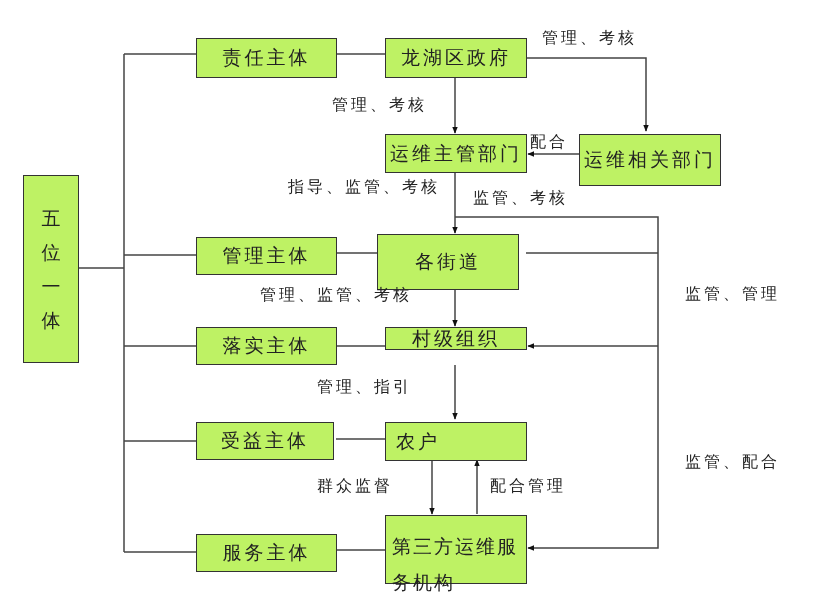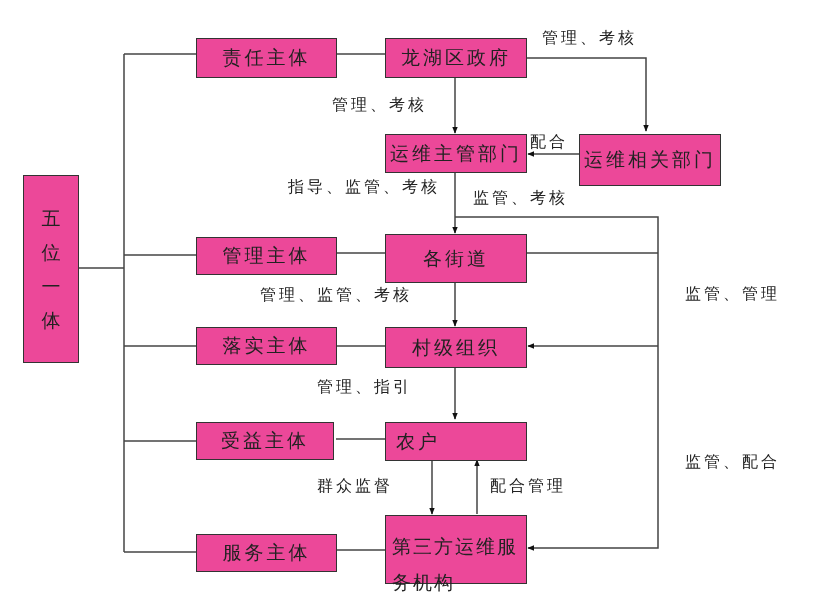--- a/index.html
+++ b/index.html
@@ -1,19 +1,19 @@
 <!DOCTYPE html>
 <html><head>
   <meta charset="utf-8">
   <style>
     html, body { margin: 0; padding: 0; background: #ffffff; }
     body { width: 834px; height: 601px; position: relative; overflow: hidden;
            font-family: "DejaVu Serif", "Liberation Serif", serif; color: #222; }
     #canvas { position: absolute; left: 0; top: 0; }
-    .box { position: absolute; border: 1.5px solid #333; background: #ec4899; box-sizing: border-box;
+    .box { position: absolute; border: 1.5px solid #333; background: #bef264; box-sizing: border-box;
            display: flex; align-items: center; justify-content: center; font-size: 19px; letter-spacing: 3px; }
     .box.left-align { justify-content: flex-start; padding-left: 10px; }
     .box.vert { flex-direction: column; letter-spacing: 0; line-height: 34px; }
     .box.wrap { align-items: flex-start; justify-content: flex-start; padding: 12px 6px; line-height: 36px; white-space: normal; word-break: break-all; letter-spacing: 2px; }
     .lbl { position: absolute; font-size: 16px; letter-spacing: 3px; white-space: nowrap; }
   </style>
 </head>
 <body>
 
 <svg id="canvas" width="834" height="601">
@@ -63,22 +63,22 @@
 
 <div class="box" style="left:196px;top:38px;width:141px;height:40px;">责任主体</div>
 <div class="box" style="left:196px;top:237px;width:141px;height:38px;text-align:center;">管理主体</div>
 <div class="box" style="left:196px;top:327px;width:141px;height:38px;">落实主体</div>
 <div class="box" style="left:196px;top:422px;width:138px;height:38px;">受益主体</div>
 <div class="box" style="left:196px;top:534px;width:141px;height:38px;">服务主体</div>
 
 <div class="box" style="left:385px;top:38px;width:142px;height:40px;">龙湖区政府</div>
 <div class="box" style="left:385px;top:134px;width:142px;height:39px;">运维主管部门</div>
 <div class="box" style="left:579px;top:134px;width:142px;height:52px;">运维相关部门</div>
-<div class="box" style="left:385px;top:234px;width:142px;height:49px;">各街道</div>
-<div class="box" style="left:385px;top:327px;width:142px;height:41px;">村级组织</div>
+<div class="box" style="left:377px;top:234px;width:142px;height:56px;">各街道</div>
+<div class="box" style="left:385px;top:327px;width:142px;height:23px;">村级组织</div>
 <div class="box left-align" style="left:385px;top:422px;width:142px;height:39px;">农户</div>
 <div class="box wrap" style="left:385px;top:515px;width:142px;height:69px;">第三方运维服务机构</div>
 
 <div class="lbl" style="left:542px;top:28px;">管理、考核</div>
 <div class="lbl" style="left:332px;top:95px;">管理、考核</div>
 <div class="lbl" style="left:530px;top:108px;margin-top:24px;">配合</div>
 <div class="lbl" style="left:260px;top:177px;margin-left:28px;">指导、监管、考核</div>
 <div class="lbl" style="left:473px;top:188px;">监管、考核</div>
 <div class="lbl" style="left:260px;top:285px;">管理、监管、考核</div>
 <div class="lbl" style="left:317px;top:377px;">管理、指引</div>

